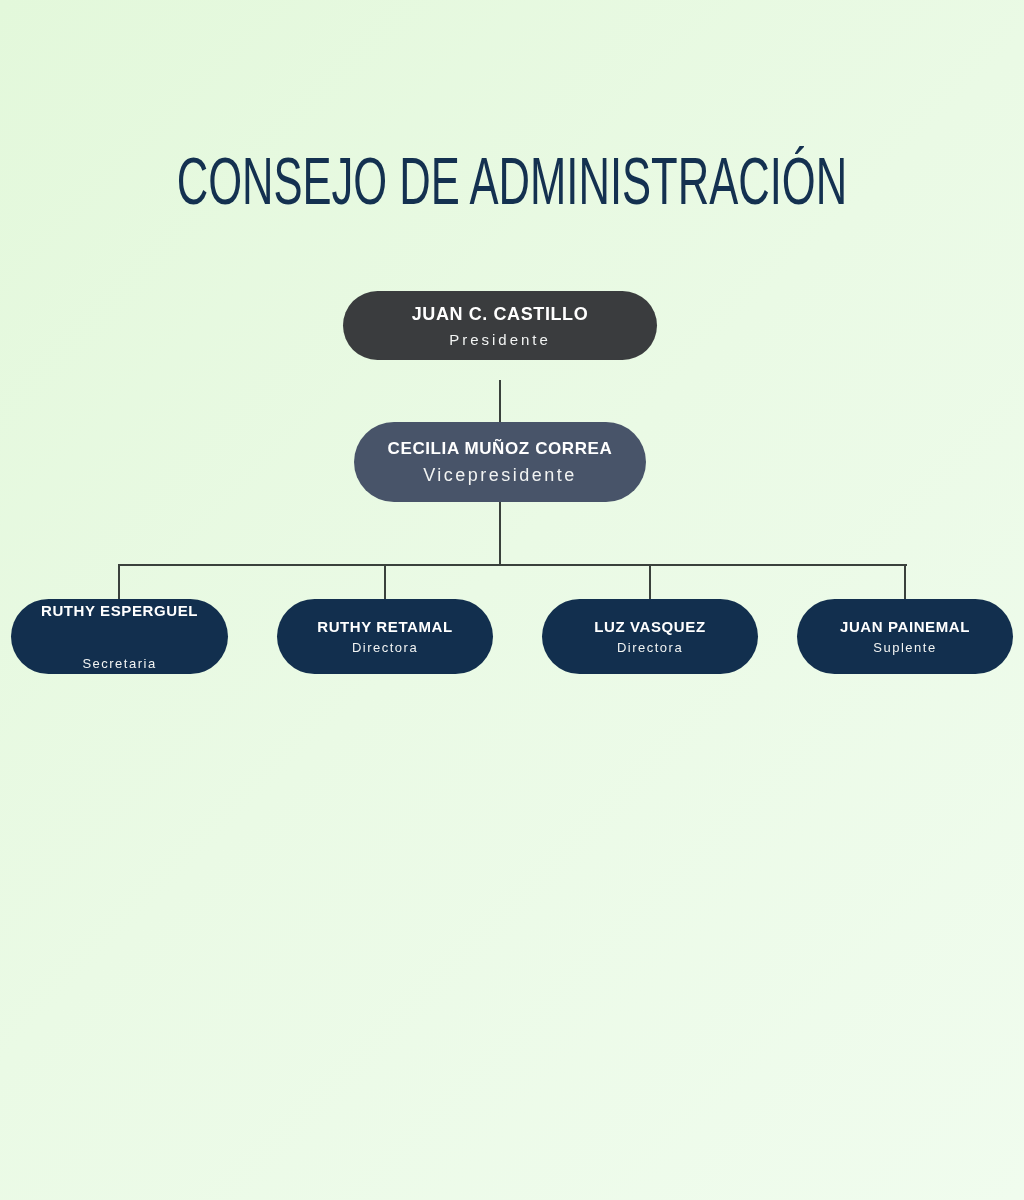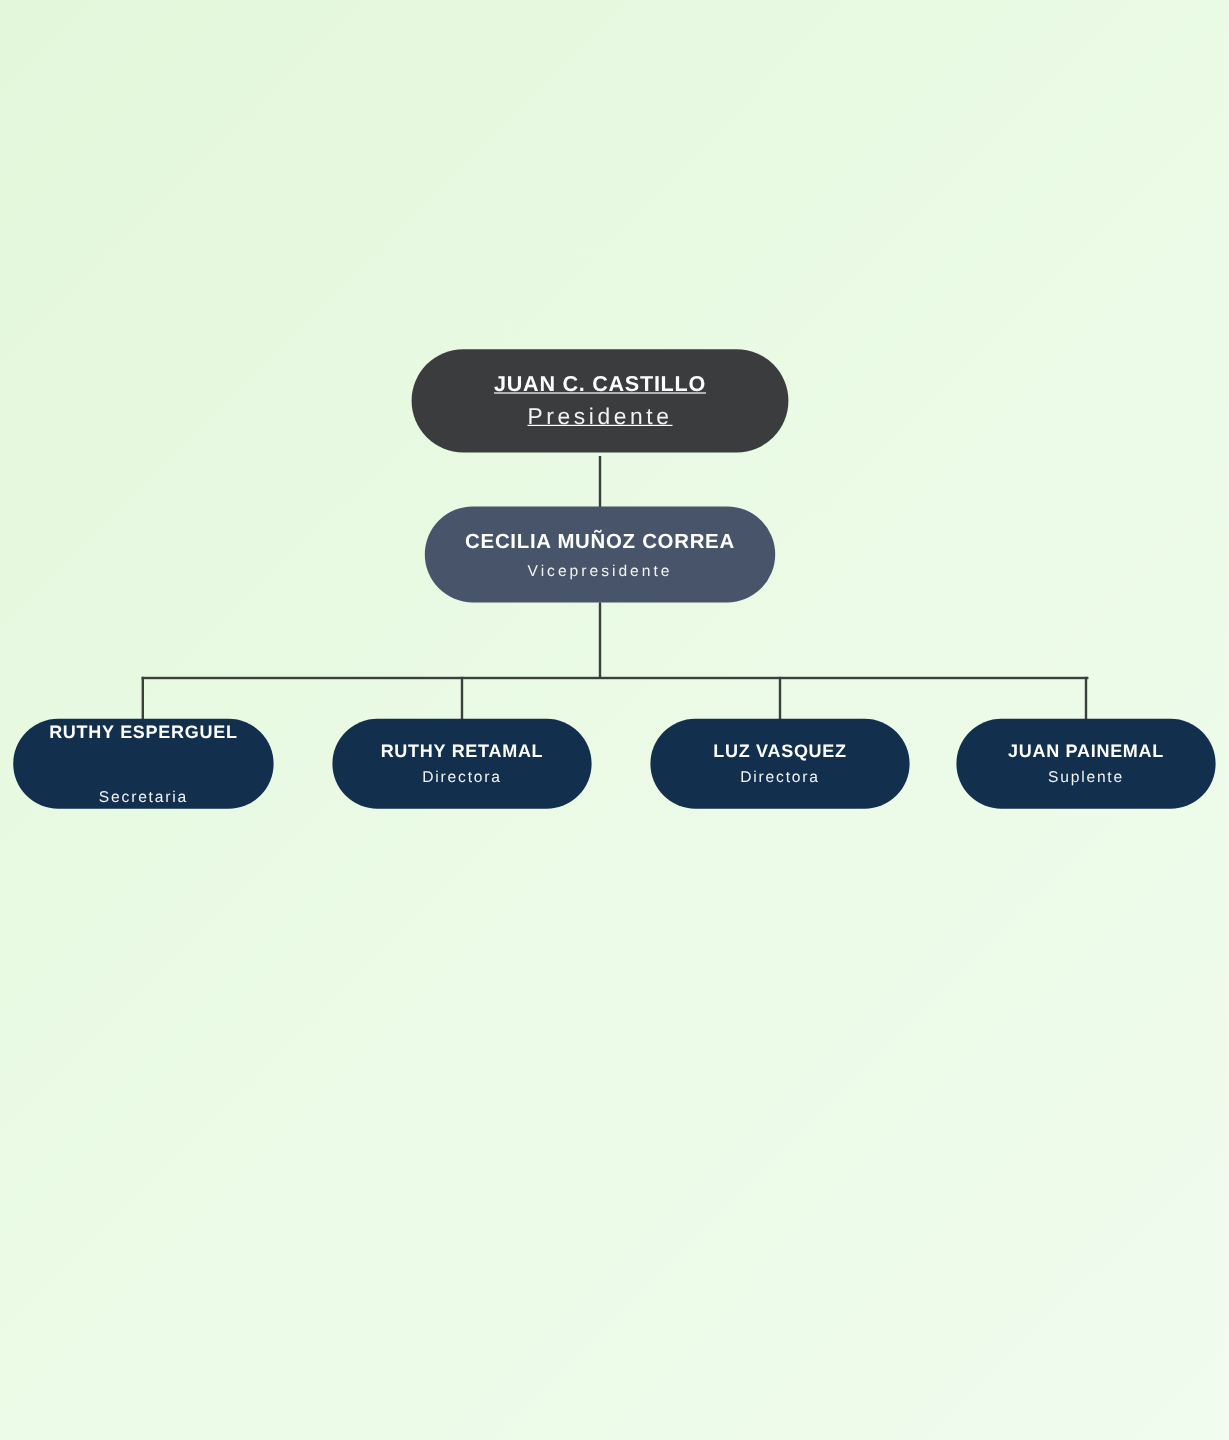--- a/index.html
+++ b/index.html
@@ -58,35 +58,34 @@
     letter-spacing:0.6px;
     white-space:nowrap;
   }
   .node-role{
     font-weight:normal;
     color:#f2f4f3;
     white-space:nowrap;
   }
 
   .node-president{
-    left:343px; top:291px; width:314px; height:86px;
+    left:343px; top:291px; width:314px; height:69px;
     border-radius:44.5px;
     background:var(--president-node);
-    text-decoration:underline;
   }
   .node-president .node-name{font-size:18px; margin-bottom:6px;}
-  .node-president .node-role{font-size:19px; letter-spacing:3px;}
+  .node-president .node-role{font-size:15px; letter-spacing:3px;}
 
   .node-vicepresident{
     left:354px; top:422px; width:292px; height:80px;
     border-radius:40px;
     background:var(--vicepresident-node);
   }
   .node-vicepresident .node-name{font-size:17px; margin-bottom:6px;text-align:center;}
-  .node-vicepresident .node-role{font-size:13px; letter-spacing:2.5px;}
+  .node-vicepresident .node-role{font-size:18px; letter-spacing:2.5px;}
 
   .node-member{
     top:599px; width:216px; height:75px;
     border-radius:37.5px;
     background:var(--member-node);
   }
   .node-member .node-name{font-size:15px; margin-bottom:5px;}
   .node-member .node-role{font-size:13px; letter-spacing:1.5px;}
 
   .member-1{left:11px; width:217px;gap:32px;}
@@ -100,20 +99,21 @@
   .drop-1 {left:118px; top:564px; width:2px; height:36px;}
   .drop-2 {left:384px; top:564px; width:2px; height:36px;}
   .drop-3 {left:649px; top:564px; width:2px; height:36px;}
   .drop-4 {left:904px; top:564px; width:2px; height:36px;}
 </style>
 </head>
 <body>
 
 <div class="canvas">
 
+  <h1 class="title"><span class="title-inner">CONSEJO DE ADMINISTRACIÓN</span></h1>
 
   <div class="connector line-v1"></div>
   <div class="connector line-v2"></div>
   <div class="connector line-h"></div>
   <div class="connector drop-1"></div>
   <div class="connector drop-2"></div>
   <div class="connector drop-3"></div>
   <div class="connector drop-4"></div>
 
   <div class="node node-president">

